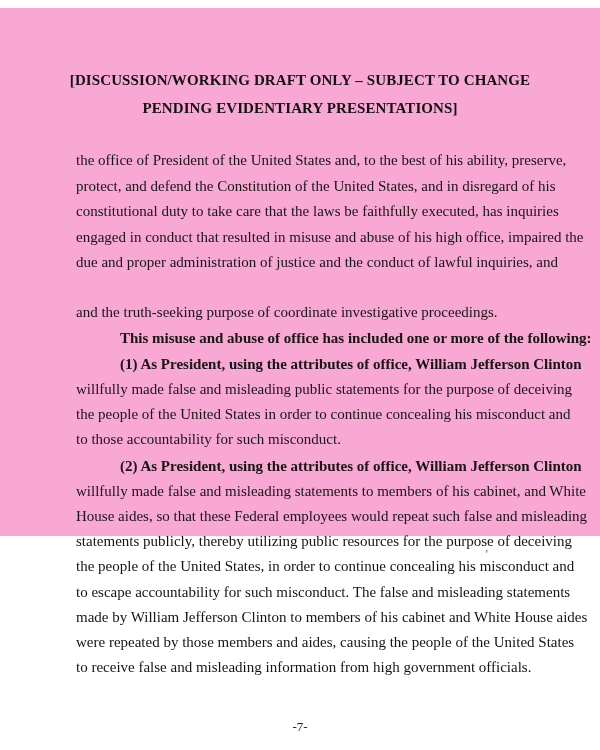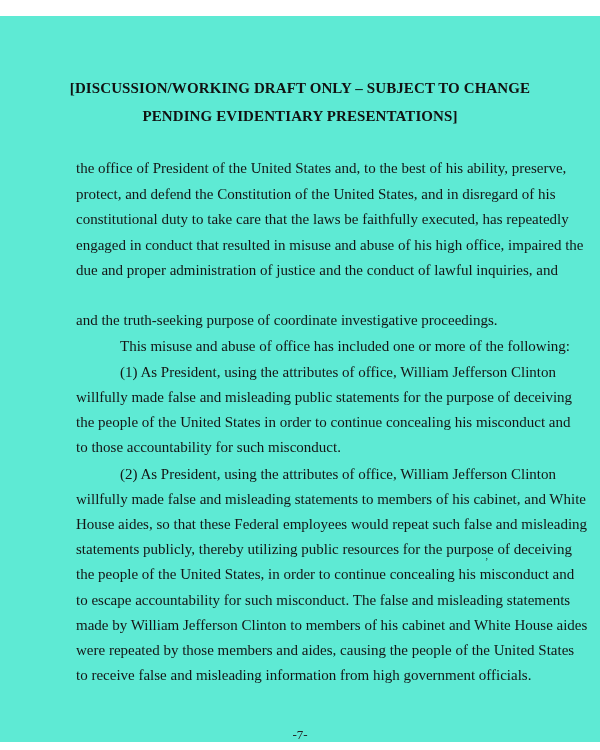--- a/index.html
+++ b/index.html
@@ -10,23 +10,23 @@
     body {
       width: 600px;
       height: 750px;
       position: relative;
       overflow: hidden;
       font-family: "Liberation Serif", "DejaVu Serif", serif;
       color: #141414;
     }
     .page {
       position: absolute;
-      left: 0; top: 16px;
-      width: 600px; height: 726px;
-      background: #5eead4;
+      left: 0; top: 8px;
+      width: 600px; height: 528px;
+      background: #f9a8d4;
     }
     .heading {
       position: absolute;
       left: 0;
       width: 600px;
       text-align: center;
       font-weight: bold;
       font-size: 15px;
       letter-spacing: 0.1px;
       color: #111;
@@ -40,20 +40,21 @@
       font-size: 15px;
       line-height: 18px;
       white-space: nowrap;
       text-align: justify;
       text-align-last: justify;
       color: #151515;
     }
     .line.indent {
       left: 120px;
       width: 416px;
+      font-weight: bold;
     }
     .line.last {
       text-align-last: left;
     }
     .stray-mark {
       position: absolute;
       left: 485px;
       top: 507px;
       font-size: 10px;
       color: #222;
@@ -70,21 +71,21 @@
   </style>
 </head>
 <body>
 
 <div class="page">
   <div class="heading l1">[DISCUSSION/WORKING DRAFT ONLY – SUBJECT TO CHANGE</div>
   <div class="heading l2">PENDING EVIDENTIARY PRESENTATIONS]</div>
 
   <div class="line" style="top:143px">the office of President of the United States and, to the best of his ability, preserve,</div>
   <div class="line" style="top:169px">protect, and defend the Constitution of the United States, and in disregard of his</div>
-  <div class="line" style="top:194px">constitutional duty to take care that the laws be faithfully executed, has repeatedly</div>
+  <div class="line" style="top:194px">constitutional duty to take care that the laws be faithfully executed, has inquiries</div>
   <div class="line" style="top:220px">engaged in conduct that resulted in misuse and abuse of his high office, impaired the</div>
   <div class="line" style="top:245px">due and proper administration of justice and the conduct of lawful inquiries, and</div>
   <div class="line last" style="top:295px">and the truth-seeking purpose of coordinate investigative proceedings.</div>
 
   <div class="line indent last" style="top:321px">This misuse and abuse of office has included one or more of the following:</div>
 
   <div class="line indent" style="top:347px">(1) As President, using the attributes of office, William Jefferson Clinton</div>
   <div class="line" style="top:372px">willfully made false and misleading public statements for the purpose of deceiving</div>
   <div class="line" style="top:397px">the people of the United States in order to continue concealing his misconduct and</div>
   <div class="line last" style="top:422px">to those accountability for such misconduct.</div>

